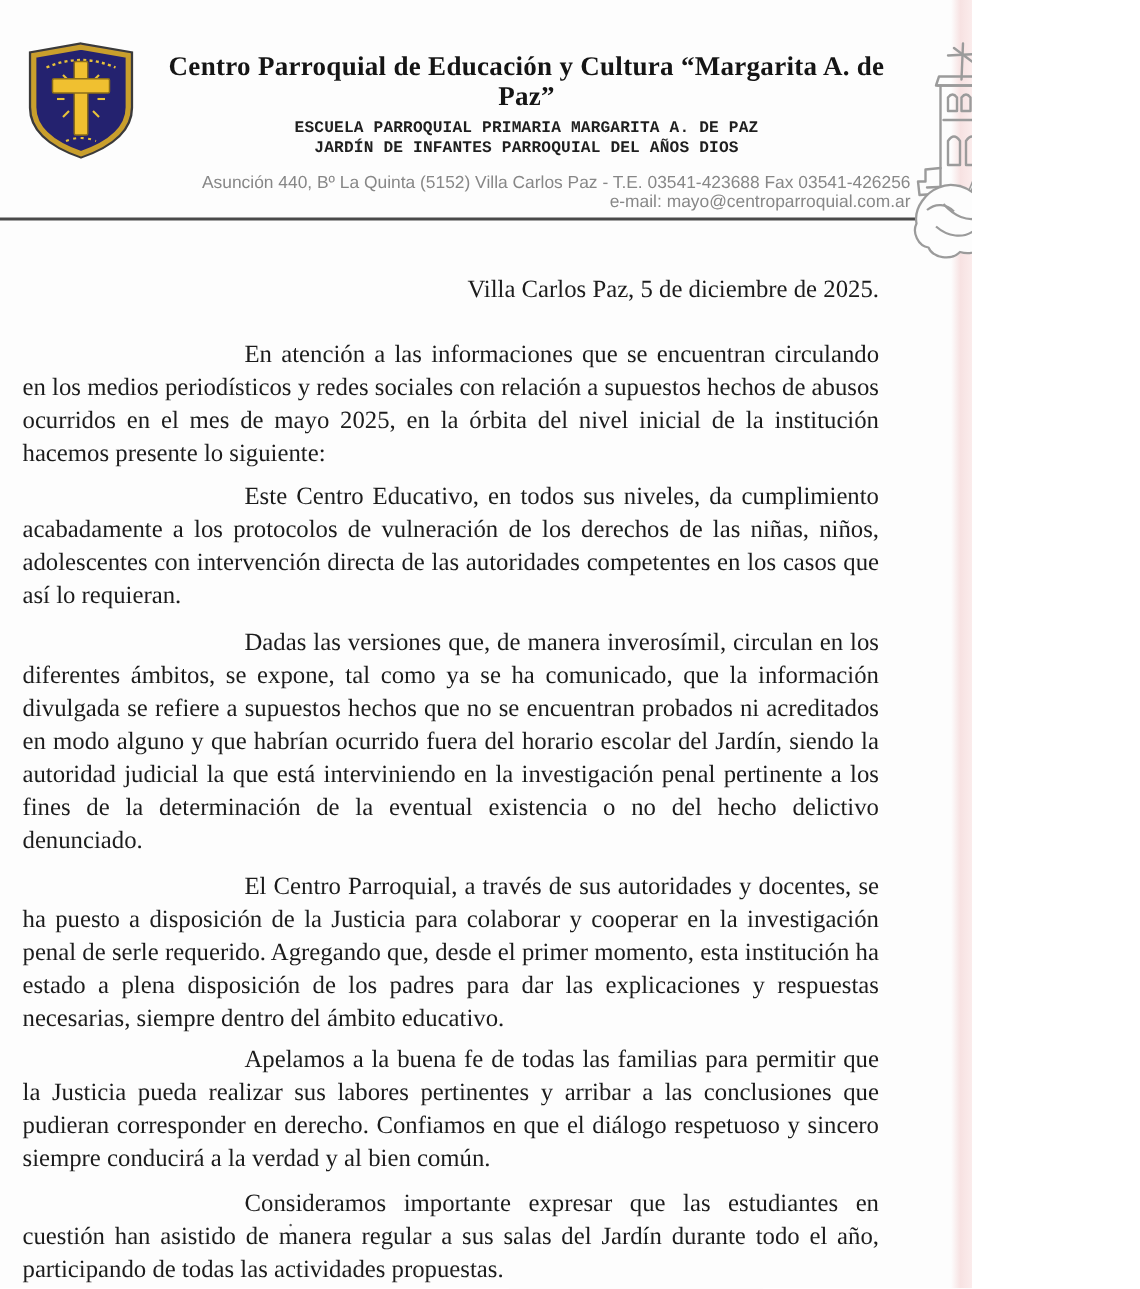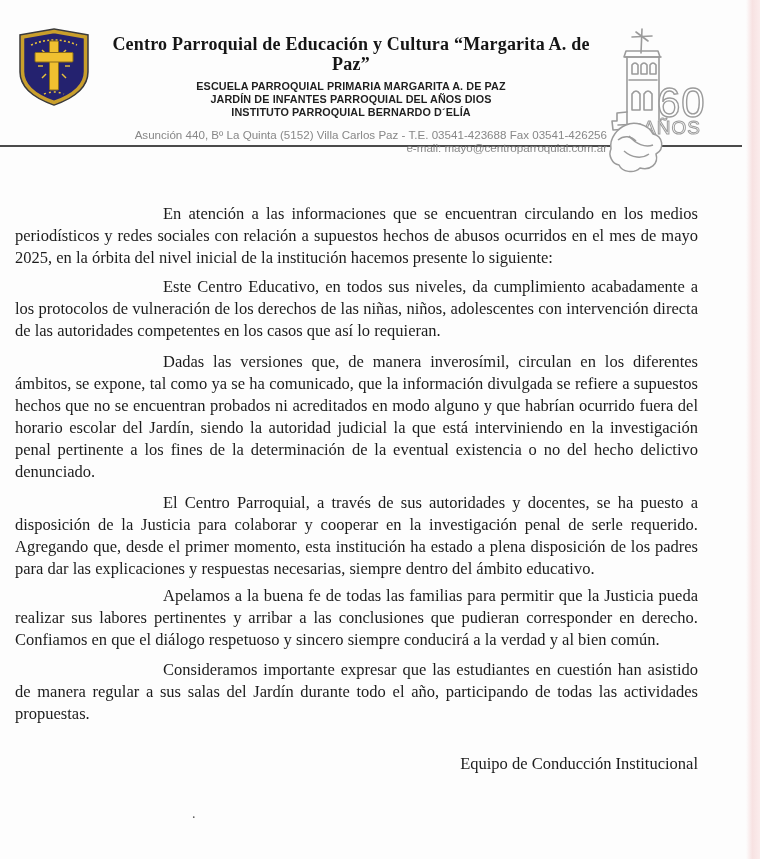--- a/index.html
+++ b/index.html
@@ -1,18 +1,18 @@
 <!DOCTYPE html>
 <html lang="es"><head>
 <meta charset="utf-8">
 <style>
   html,body{margin:0;padding:0;background:#ffffff;}
   .page{
     position:relative;
-    width:760px;height:859px;
+    width:648px;height:859px;
     background:#fdfdfd;
     overflow:hidden;
     font-family:"Liberation Serif", serif;
     color:#1c1c1c;
   }
   .pink-strip{
     position:absolute;top:0;right:0;bottom:0;width:14px;
     background:linear-gradient(to right,#fdfdfd 0%,#f7e2e2 45%,#fbecec 100%);
   }
   
@@ -21,21 +21,21 @@
     position:absolute;left:95px;top:34px;width:512px;
     text-align:center;
   }
   .org-title{
     font-family:"Liberation Serif", serif;
     font-weight:bold;font-size:18px;line-height:20px;
     letter-spacing:.2px;color:#151515;
   }
   .institutions{margin-top:6px;}
   .institutions div{
-    font-family:Liberation Sans, sans-serif;
+    font-family:Liberation Mono, monospace;
     font-weight:bold;font-size:10.8px;line-height:13px;
     color:#1f1f1f;letter-spacing:.1px;
   }
   .address{margin-top:9px;text-align:right;}
   .address div{
     font-family:"Liberation Sans", sans-serif;
     font-size:11.6px;line-height:13px;color:#878787;
   }
   .rule{position:absolute;top:145px;height:2px;background:#4a4a4a;}
   .rule-left{left:0;width:613px;}
@@ -91,21 +91,20 @@
       <rect x="21" y="26.5" width="38" height="9.5" rx="1"></rect>
     </g>
     <path d="M30 68 Q40 64 50 68" fill="none" stroke="#e8c23a" stroke-width="1.4" stroke-dasharray="2 3"></path>
   </svg>
 
   <div class="head-center">
     <div class="org-title">Centro Parroquial de Educación y Cultura “Margarita A. de Paz”</div>
     <div class="institutions">
       <div>ESCUELA PARROQUIAL PRIMARIA MARGARITA A. DE PAZ</div>
       <div>JARDÍN DE INFANTES PARROQUIAL DEL AÑOS DIOS</div>
-      <div>INSTITUTO PARROQUIAL BERNARDO D´ELÍA</div>
     </div>
     <div class="address">
       <div>Asunción 440, Bº La Quinta (5152) Villa Carlos Paz - T.E. 03541-423688 Fax 03541-426256</div>
       <div>e-mail: mayo@centroparroquial.com.ar</div>
     </div>
   </div>
 
   <svg class="anniv" width="154" height="152" viewBox="0 0 154 152">
     <g fill="none" stroke="#9b9b9b" stroke-width="1.6" stroke-linecap="round" stroke-linejoin="round">
 
@@ -134,20 +133,21 @@
 
     <g fill="#fdfdfd" stroke="#9b9b9b" stroke-width="1.5" stroke-linejoin="round">
       <path d="M30 101 C22 104 13 114 15 125 C12 131 16 140 23 141 C26 148 38 150 44 144 C54 147 63 140 60 130 C69 125 67 112 57 110 C52 100 38 97 30 101 Z"></path>
       <path d="M33 112 C40 120 49 124 57 121" fill="none"></path>
       <path d="M28 127 C36 134 46 135 53 130" fill="none"></path>
       <path d="M22 116 C28 111 35 112 40 117" fill="none"></path>
     </g>
   </svg>
 
   <div class="letter">
+    <div class="date-line">Villa Carlos Paz, 5 de diciembre de 2025.</div>
     <p>En atención a las informaciones que se encuentran circulando en los medios periodísticos y redes sociales con relación a supuestos hechos de abusos ocurridos en el mes de mayo 2025, en la órbita del nivel inicial de la institución hacemos presente lo siguiente:</p>
     <p>Este Centro Educativo, en todos sus niveles, da cumplimiento acabadamente a los protocolos de vulneración de los derechos de las niñas, niños, adolescentes con intervención directa de las autoridades competentes en los casos que así lo requieran.</p>
     <p>Dadas las versiones que, de manera inverosímil, circulan en los diferentes ámbitos, se expone, tal como ya se ha comunicado, que la información divulgada se refiere a supuestos hechos que no se encuentran probados ni acreditados en modo alguno y que habrían ocurrido fuera del horario escolar del Jardín, siendo la autoridad judicial la que está interviniendo en la investigación penal pertinente a los fines de la determinación de la eventual existencia o no del hecho delictivo denunciado.</p>
     <p>El Centro Parroquial, a través de sus autoridades y docentes, se ha puesto a disposición de la Justicia para colaborar y cooperar en la investigación penal de serle requerido. Agregando que, desde el primer momento, esta institución ha estado a plena disposición de los padres para dar las explicaciones y respuestas necesarias, siempre dentro del ámbito educativo.</p>
     <p>Apelamos a la buena fe de todas las familias para permitir que la Justicia pueda realizar sus labores pertinentes y arribar a las conclusiones que pudieran corresponder en derecho. Confiamos en que el diálogo respetuoso y sincero siempre conducirá a la verdad y al bien común.</p>
     <p>Consideramos importante expresar que las estudiantes en cuestión han asistido de manera regular a sus salas del Jardín durante todo el año, participando de todas las actividades propuestas.</p>
     <div class="signature">Equipo de Conducción Institucional</div>
   </div>
 
   <div class="stray-dot">.</div>

